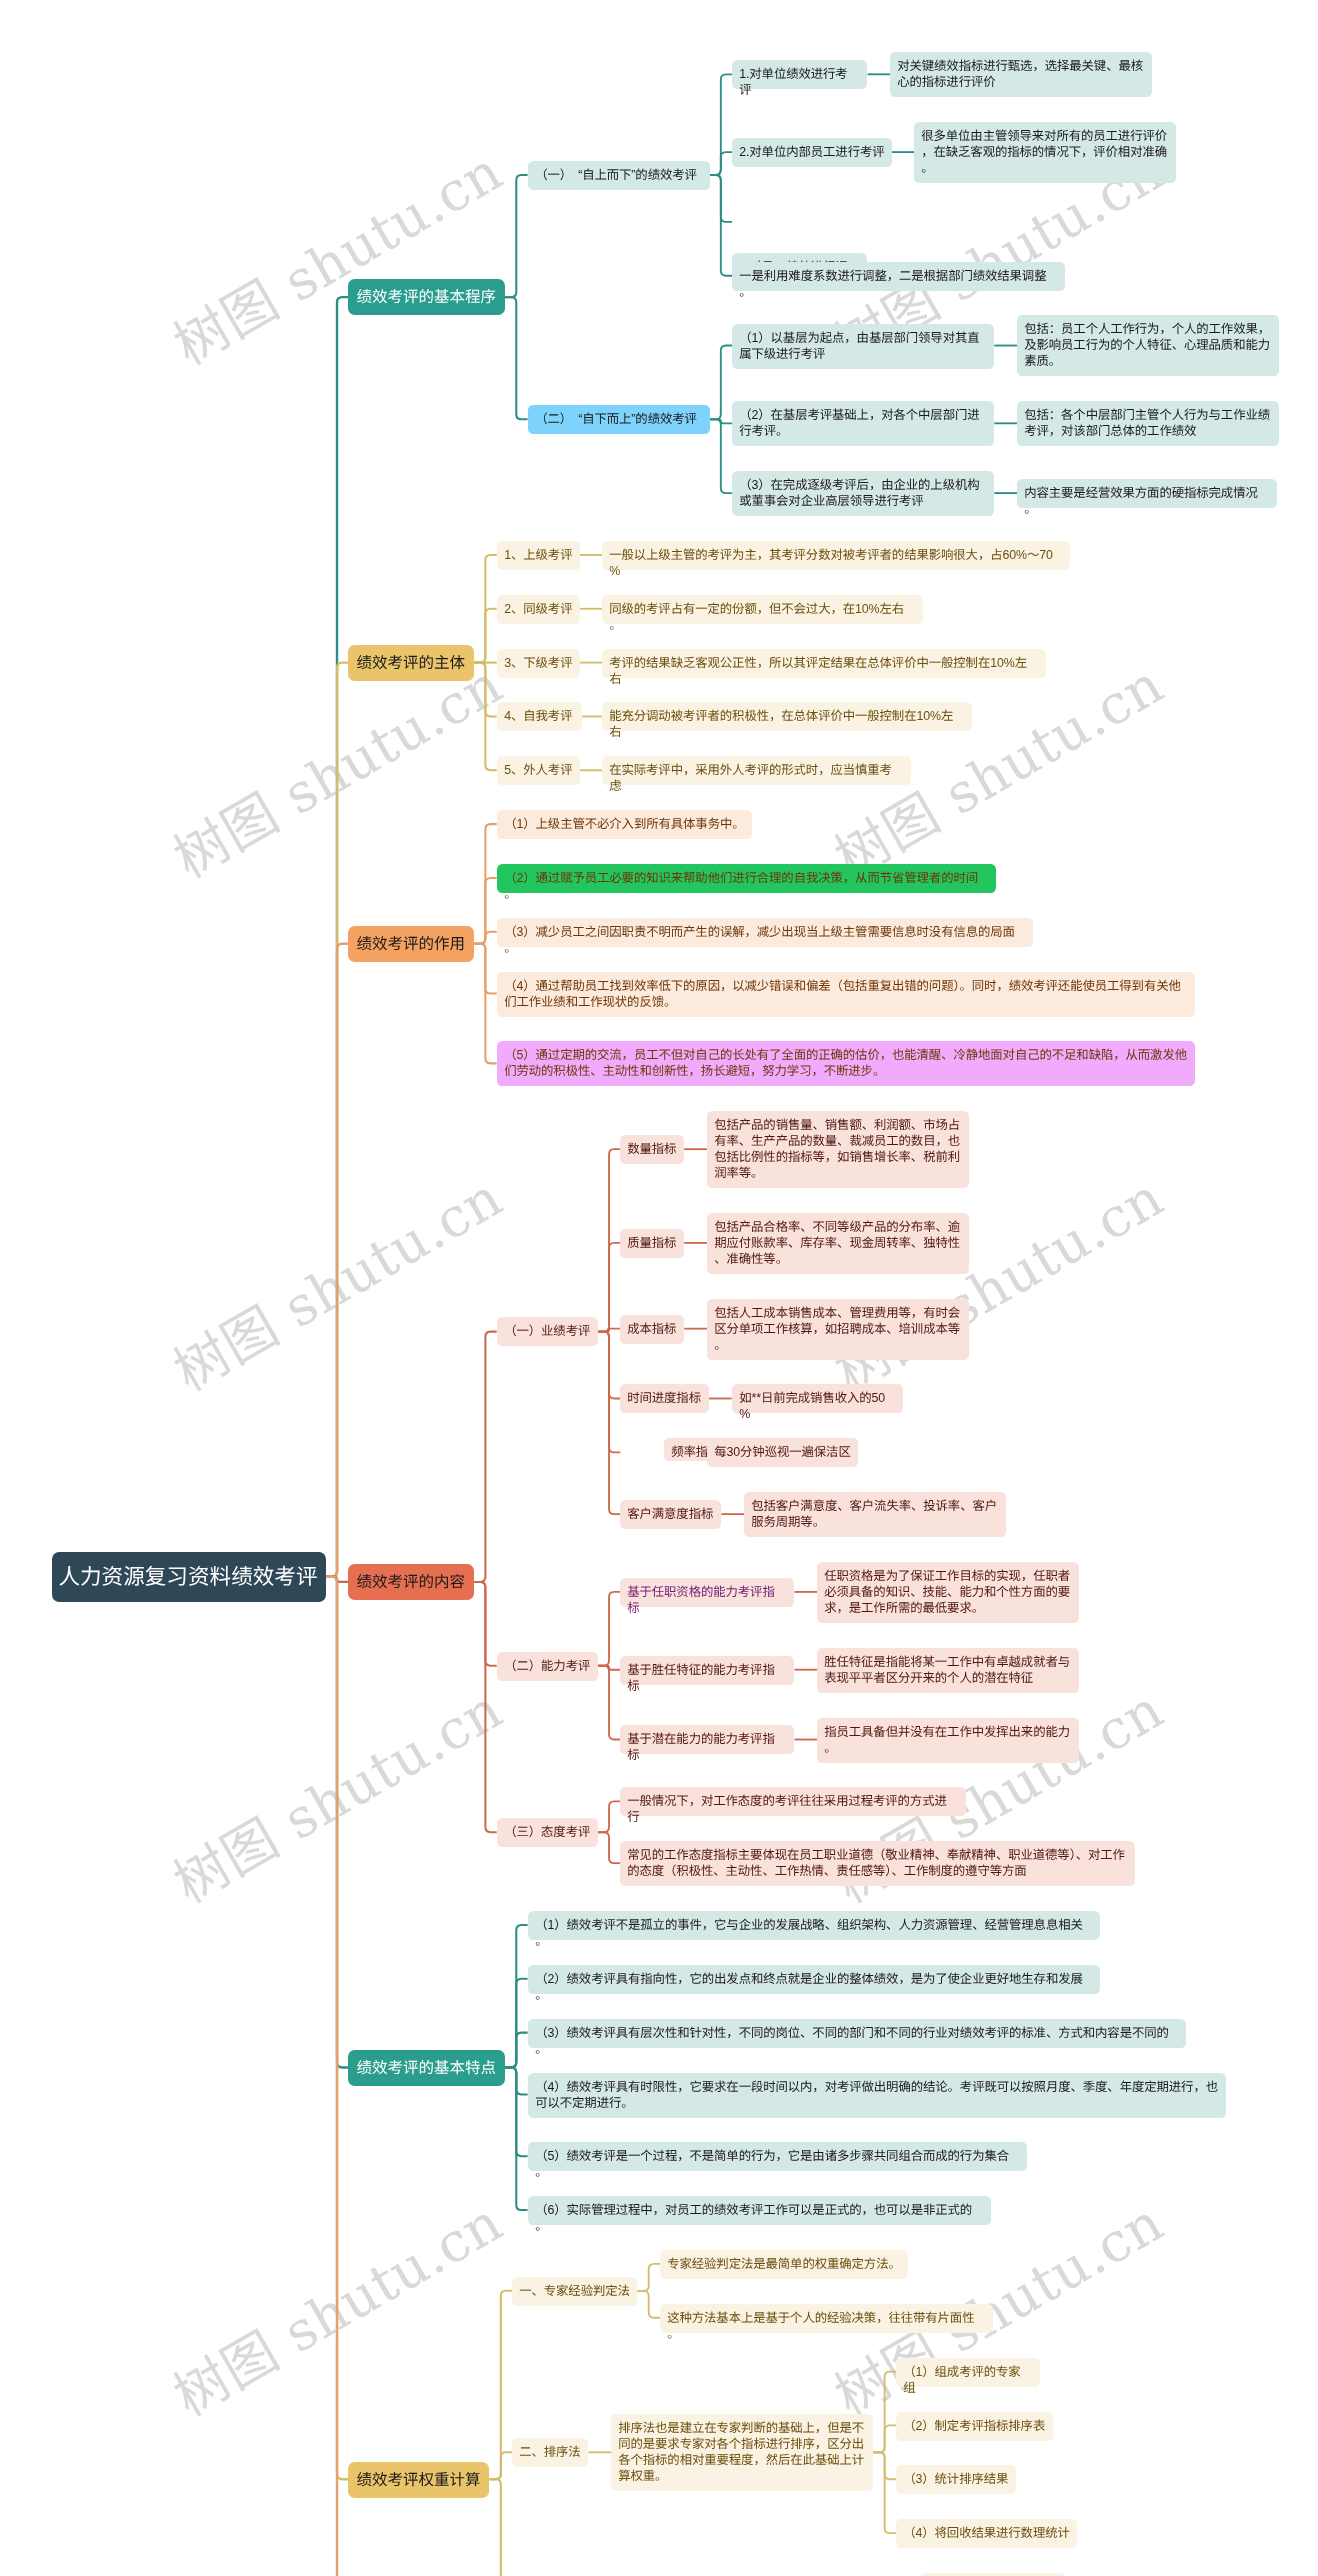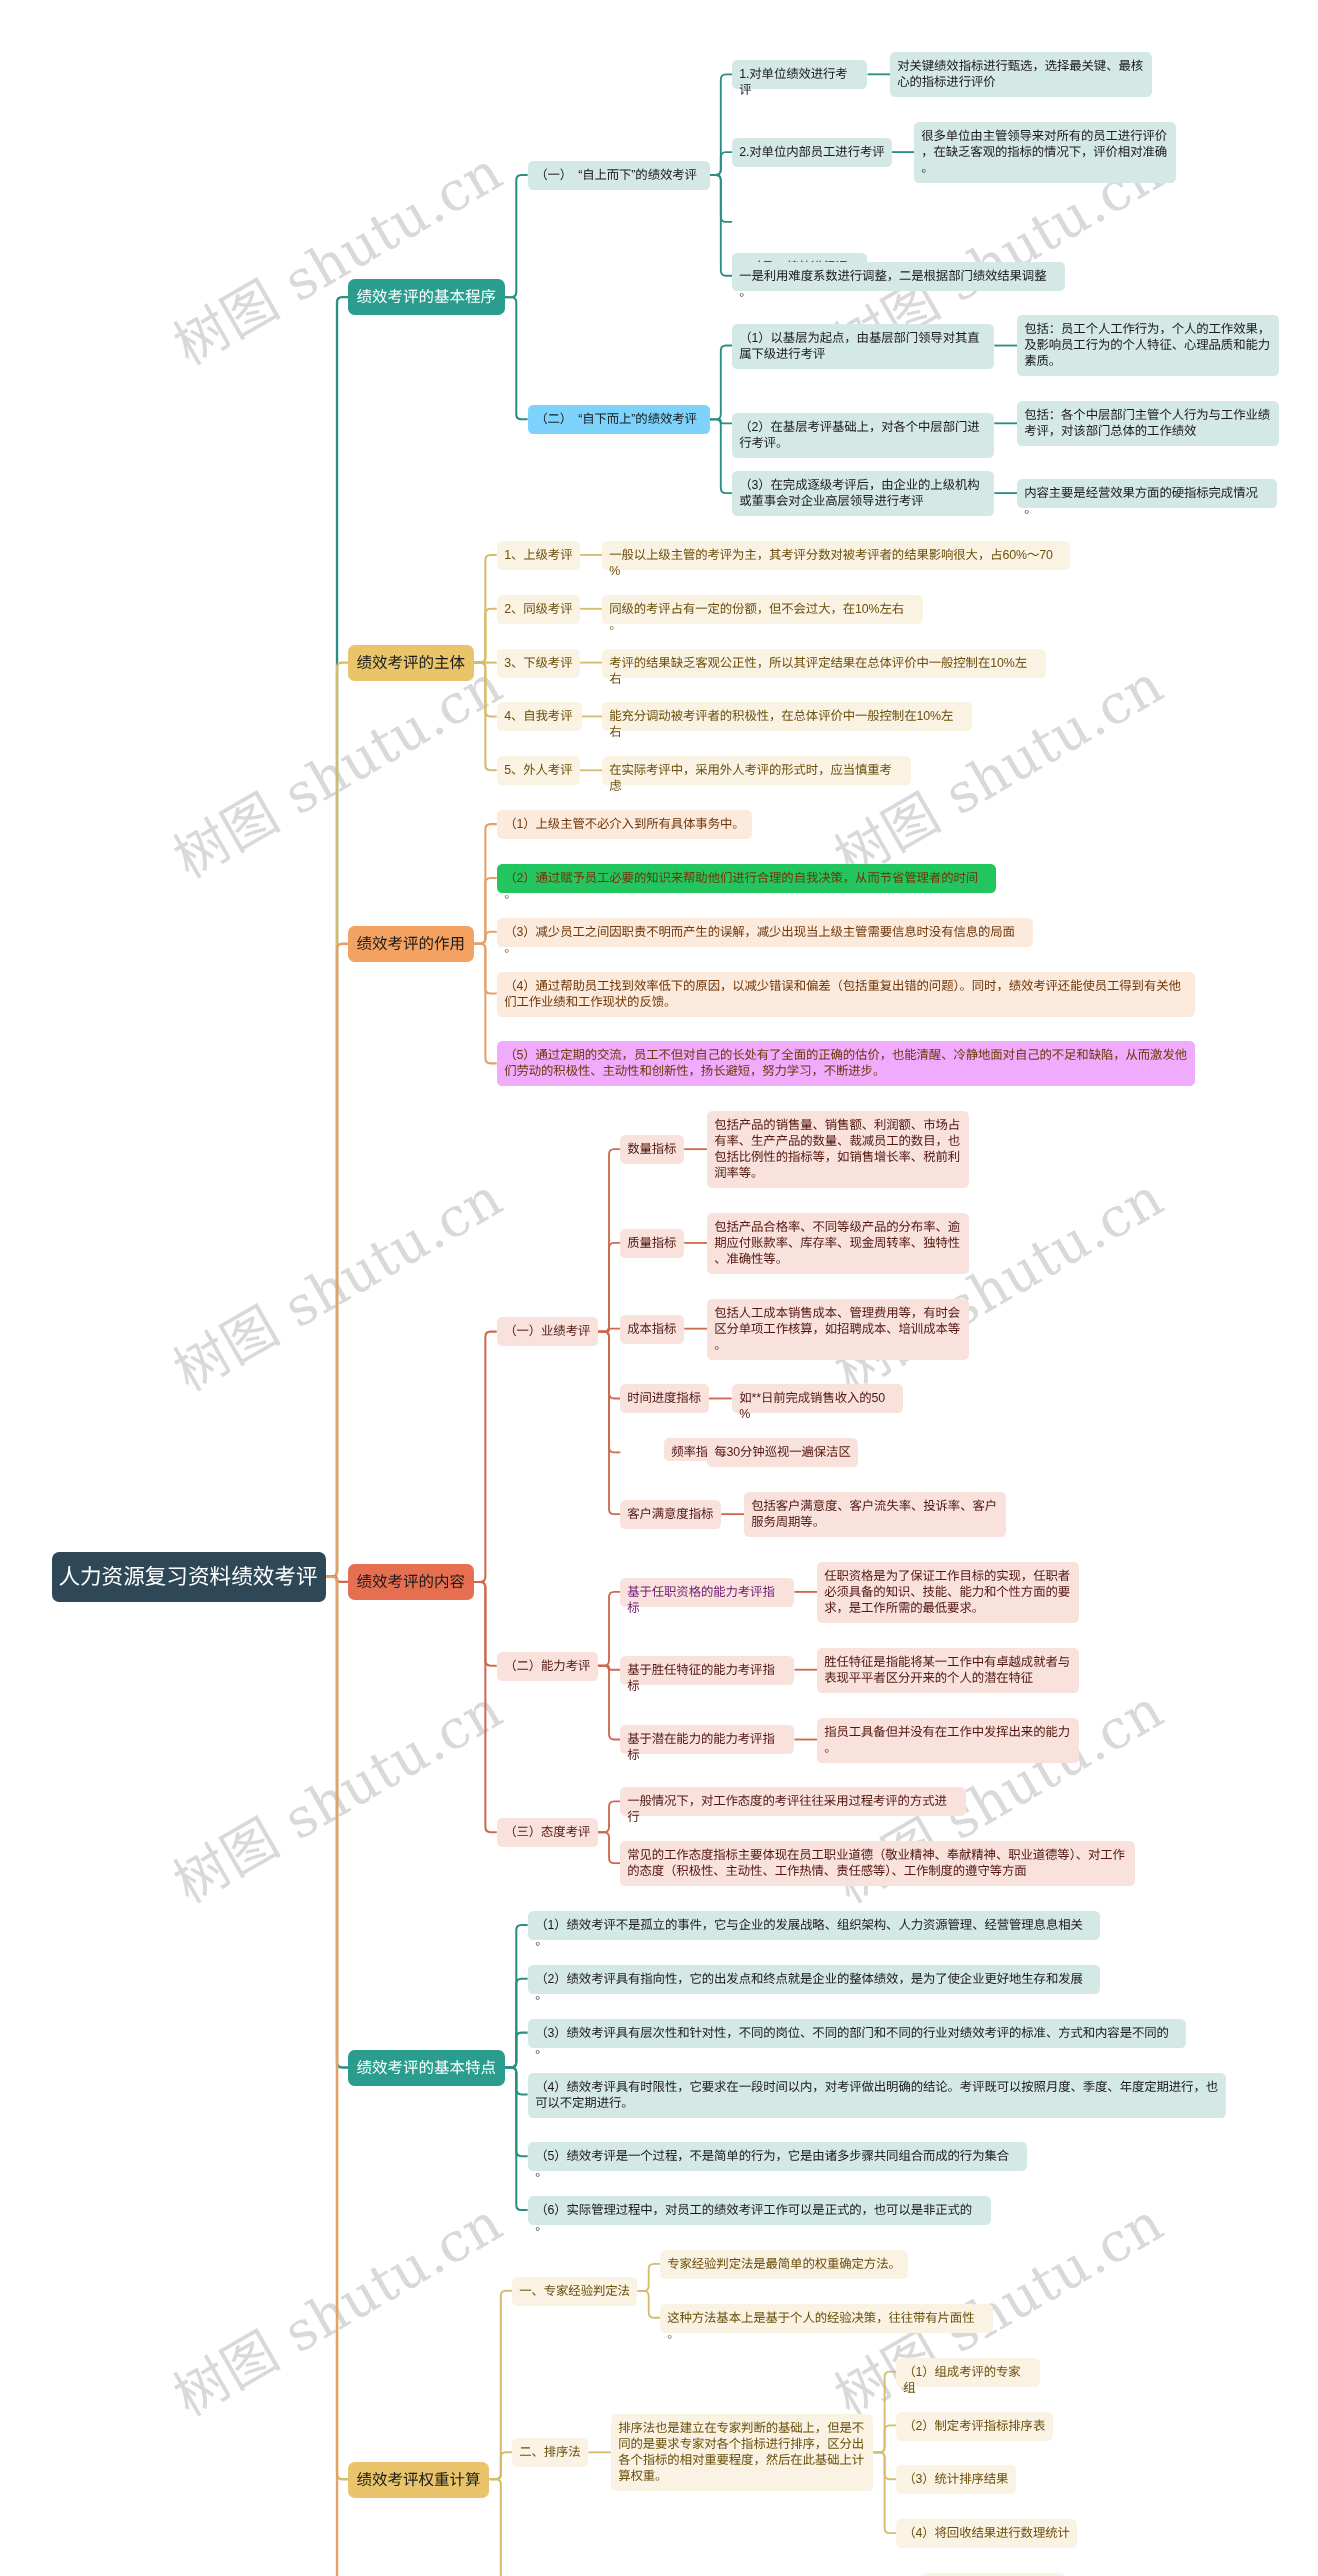--- a/index.html
+++ b/index.html
@@ -123,21 +123,21 @@
       <div class="node" style="left: 528px; top: 161px; width: 182px; height: 29px; background: rgb(212, 232, 229); color: rgb(26, 26, 26); font-size: 12.4px; line-height: 16px; font-weight: 400; letter-spacing: -0.1px; padding: 6.3px 7.2px; border-radius: 5.2px;">（一）　“自上而下”的绩效考评</div>
       <div class="node" style="left: 732px; top: 60px; width: 135px; height: 29px; background: rgb(212, 232, 229); color: rgb(26, 26, 26); font-size: 12.4px; line-height: 16px; font-weight: 400; letter-spacing: -0.1px; padding: 6.3px 7.2px; border-radius: 5.2px;">1.对单位绩效进行考评</div>
       <div class="node" style="left: 890px; top: 52px; width: 262px; height: 45px; background: rgb(212, 232, 229); color: rgb(26, 26, 26); font-size: 12.4px; line-height: 16px; font-weight: 400; letter-spacing: -0.1px; padding: 6.3px 7.2px; border-radius: 5.2px;">对关键绩效指标进行甄选，选择最关键、最核心的指标进行评价</div>
       <div class="node" style="left: 732px; top: 138px; width: 160px; height: 29px; background: rgb(212, 232, 229); color: rgb(26, 26, 26); font-size: 12.4px; line-height: 16px; font-weight: 400; letter-spacing: -0.1px; padding: 6.3px 7.2px; border-radius: 5.2px;">2.对单位内部员工进行考评</div>
       <div class="node" style="left: 914px; top: 122px; width: 262px; height: 61px; background: rgb(212, 232, 229); color: rgb(26, 26, 26); font-size: 12.4px; line-height: 16px; font-weight: 400; letter-spacing: -0.1px; padding: 6.3px 7.2px; border-radius: 5.2px;">很多单位由主管领导来对所有的员工进行评价，在缺乏客观的指标的情况下，评价相对准确。</div>
       <div class="node" style="left: 732px; top: 208px; width: 135px; height: 29px; background: rgb(212, 232, 229); color: rgb(26, 26, 26); font-size: 12.4px; line-height: 16px; font-weight: 400; letter-spacing: -0.1px; padding: 6.3px 7.2px; border-radius: 5.2px; margin-top: 45px;">3.对员工绩效进行调整</div>
       <div class="node" style="left: 732px; top: 262px; width: 333px; height: 29px; background: rgb(212, 232, 229); color: rgb(26, 26, 26); font-size: 12.4px; line-height: 16px; font-weight: 400; letter-spacing: -0.1px; padding: 6.3px 7.2px; border-radius: 5.2px;">一是利用难度系数进行调整，二是根据部门绩效结果调整。</div>
       <div class="node" style="left: 528px; top: 405px; width: 182px; height: 29px; background: #7dd3fc; color: rgb(26, 26, 26); font-size: 12.4px; line-height: 16px; font-weight: 400; letter-spacing: -0.1px; padding: 6.3px 7.2px; border-radius: 5.2px;">（二）　“自下而上”的绩效考评</div>
       <div class="node" style="left: 732px; top: 324px; width: 262px; height: 45px; background: rgb(212, 232, 229); color: rgb(26, 26, 26); font-size: 12.4px; line-height: 16px; font-weight: 400; letter-spacing: -0.1px; padding: 6.3px 7.2px; border-radius: 5.2px;">（1）以基层为起点，由基层部门领导对其直属下级进行考评</div>
       <div class="node" style="left: 1017px; top: 315px; width: 262px; height: 61px; background: rgb(212, 232, 229); color: rgb(26, 26, 26); font-size: 12.4px; line-height: 16px; font-weight: 400; letter-spacing: -0.1px; padding: 6.3px 7.2px; border-radius: 5.2px;">包括：员工个人工作行为，个人的工作效果，及影响员工行为的个人特征、心理品质和能力素质。</div>
-      <div class="node" style="left: 732px; top: 401px; width: 262px; height: 45px; background: rgb(212, 232, 229); color: rgb(26, 26, 26); font-size: 12.4px; line-height: 16px; font-weight: 400; letter-spacing: -0.1px; padding: 6.3px 7.2px; border-radius: 5.2px; margin-top: 12px;">（2）在基层考评基础上，对各个中层部门进行考评。</div>
+      <div class="node" style="left: 732px; top: 401px; width: 262px; height: 45px; background: rgb(212, 232, 229); color: rgb(26, 26, 26); font-size: 12.4px; line-height: 16px; font-weight: 400; letter-spacing: -0.1px; padding: 6.3px 7.2px; border-radius: 5.2px;">（2）在基层考评基础上，对各个中层部门进行考评。</div>
       <div class="node" style="left: 1017px; top: 401px; width: 262px; height: 45px; background: rgb(212, 232, 229); color: rgb(26, 26, 26); font-size: 12.4px; line-height: 16px; font-weight: 400; letter-spacing: -0.1px; padding: 6.3px 7.2px; border-radius: 5.2px;">包括：各个中层部门主管个人行为与工作业绩考评，对该部门总体的工作绩效</div>
       <div class="node" style="left: 732px; top: 471px; width: 262px; height: 45px; background: rgb(212, 232, 229); color: rgb(26, 26, 26); font-size: 12.4px; line-height: 16px; font-weight: 400; letter-spacing: -0.1px; padding: 6.3px 7.2px; border-radius: 5.2px;">（3）在完成逐级考评后，由企业的上级机构或董事会对企业高层领导进行考评</div>
       <div class="node" style="left: 1017px; top: 479px; width: 260px; height: 29px; background: rgb(212, 232, 229); color: rgb(26, 26, 26); font-size: 12.4px; line-height: 16px; font-weight: 400; letter-spacing: -0.1px; padding: 6.3px 7.2px; border-radius: 5.2px;">内容主要是经营效果方面的硬指标完成情况。</div>
       <div class="node" style="left: 348px; top: 645px; width: 126px; height: 36px; background: rgb(233, 196, 106); color: rgb(26, 26, 26); font-size: 15.5px; line-height: 19.6px; font-weight: 400; letter-spacing: 0px; padding: 8px 8.5px; border-radius: 6.7px;">绩效考评的主体</div>
       <div class="node" style="left: 497px; top: 541px; width: 83px; height: 29px; background: rgb(250, 243, 228); color: rgb(107, 79, 11); font-size: 12.4px; line-height: 16px; font-weight: 400; letter-spacing: -0.1px; padding: 6.3px 7.2px; border-radius: 5.2px;">1、上级考评</div>
       <div class="node" style="left: 602px; top: 541px; width: 468px; height: 29px; background: rgb(250, 243, 228); color: rgb(107, 79, 11); font-size: 12.4px; line-height: 16px; font-weight: 400; letter-spacing: -0.1px; padding: 6.3px 7.2px; border-radius: 5.2px;">一般以上级主管的考评为主，其考评分数对被考评者的结果影响很大，占60%～70%</div>
       <div class="node" style="left: 497px; top: 595px; width: 83px; height: 29px; background: rgb(250, 243, 228); color: rgb(107, 79, 11); font-size: 12.4px; line-height: 16px; font-weight: 400; letter-spacing: -0.1px; padding: 6.3px 7.2px; border-radius: 5.2px;">2、同级考评</div>
       <div class="node" style="left: 602px; top: 595px; width: 321px; height: 29px; background: rgb(250, 243, 228); color: rgb(107, 79, 11); font-size: 12.4px; line-height: 16px; font-weight: 400; letter-spacing: -0.1px; padding: 6.3px 7.2px; border-radius: 5.2px;">同级的考评占有一定的份额，但不会过大，在10%左右。</div>
       <div class="node" style="left: 497px; top: 649px; width: 83px; height: 29px; background: rgb(250, 243, 228); color: rgb(107, 79, 11); font-size: 12.4px; line-height: 16px; font-weight: 400; letter-spacing: -0.1px; padding: 6.3px 7.2px; border-radius: 5.2px;">3、下级考评</div>
       <div class="node" style="left: 602px; top: 649px; width: 444px; height: 29px; background: rgb(250, 243, 228); color: rgb(107, 79, 11); font-size: 12.4px; line-height: 16px; font-weight: 400; letter-spacing: -0.1px; padding: 6.3px 7.2px; border-radius: 5.2px;">考评的结果缺乏客观公正性，所以其评定结果在总体评价中一般控制在10%左右</div>

